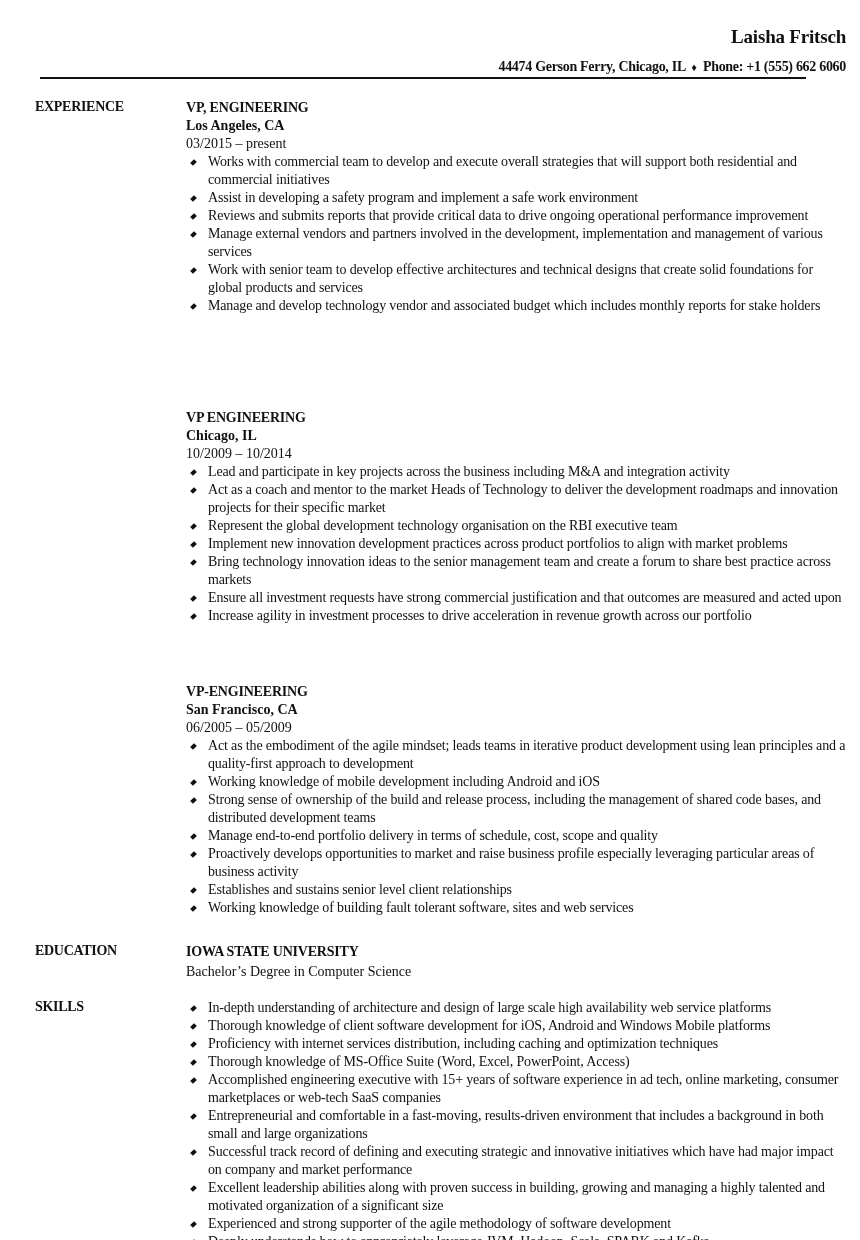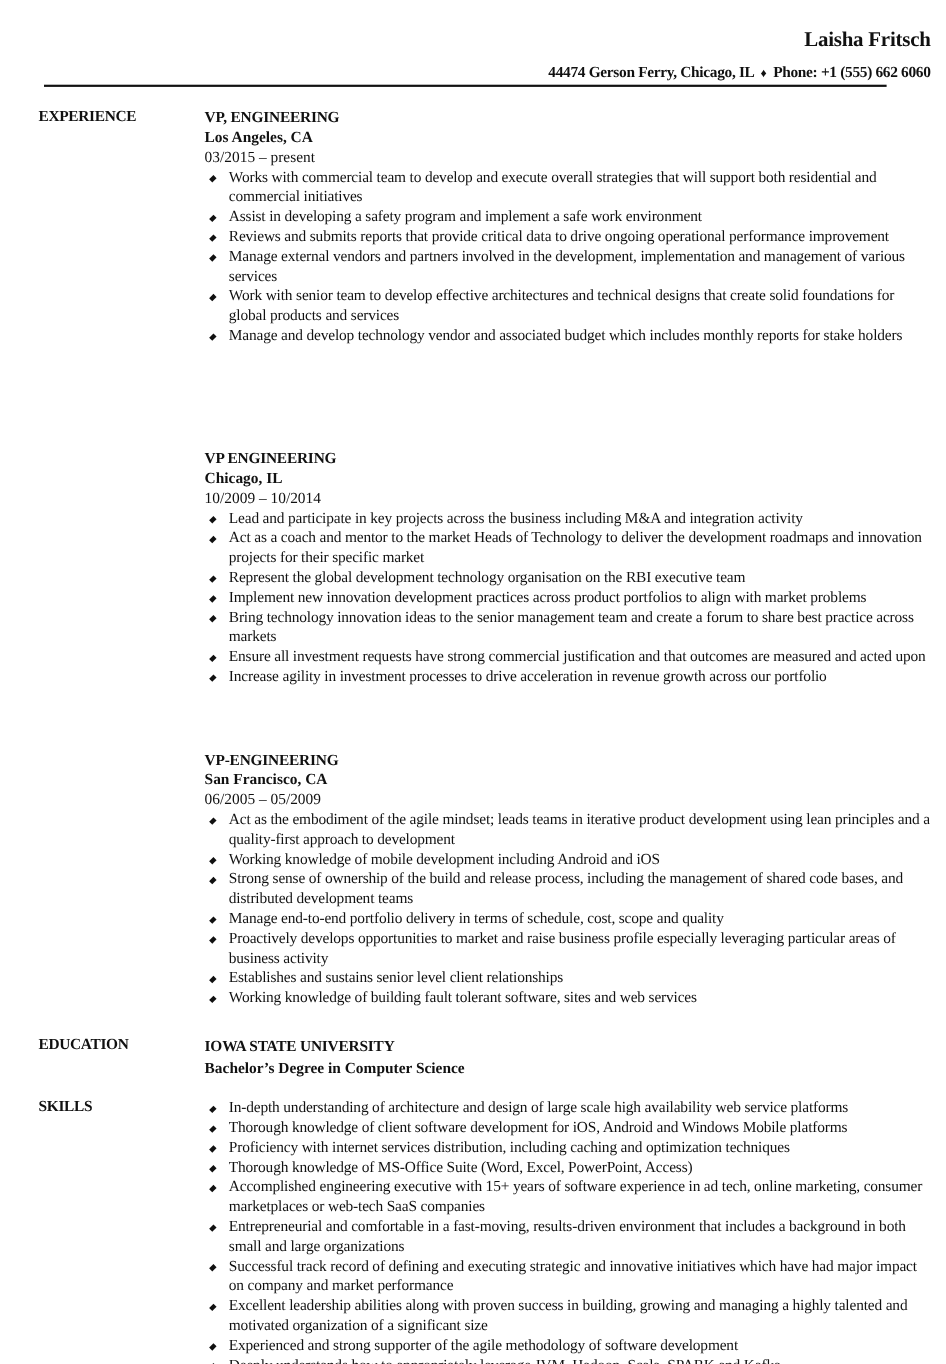--- a/index.html
+++ b/index.html
@@ -29,21 +29,21 @@
   .job-date { font-size: 14px; }
   ul.bullets { margin: 0; padding: 0; list-style: none; }
   ul.bullets li {
     position: relative; padding-left: 22px; font-size: 14px; line-height: 18px; letter-spacing: -0.15px;
   }
   ul.bullets li .dot {
     position: absolute; left: 5px; top: 7px; width: 5px; height: 5px; background: #111;
     transform: rotate(45deg) scale(0.8, 1.1);
   }
   .edu-school { font-weight: bold; font-size: 14px; letter-spacing: -0.2px; }
-  .edu-degree { font-weight: bold; font-size: 14px; margin-top: 2px; }
+  .edu-degree { font-weight: normal; font-size: 14px; margin-top: 2px; }
 </style>
 </head>
 <body>
 
 <div class="header">
   <div class="name">Laisha Fritsch</div>
   <div class="contact">
     <span>44474 Gerson Ferry, Chicago, IL</span>
     <span style="font-size:11px; margin:0 3px;">♦</span>
     <span>Phone: +1 (555) 662 6060</span>

